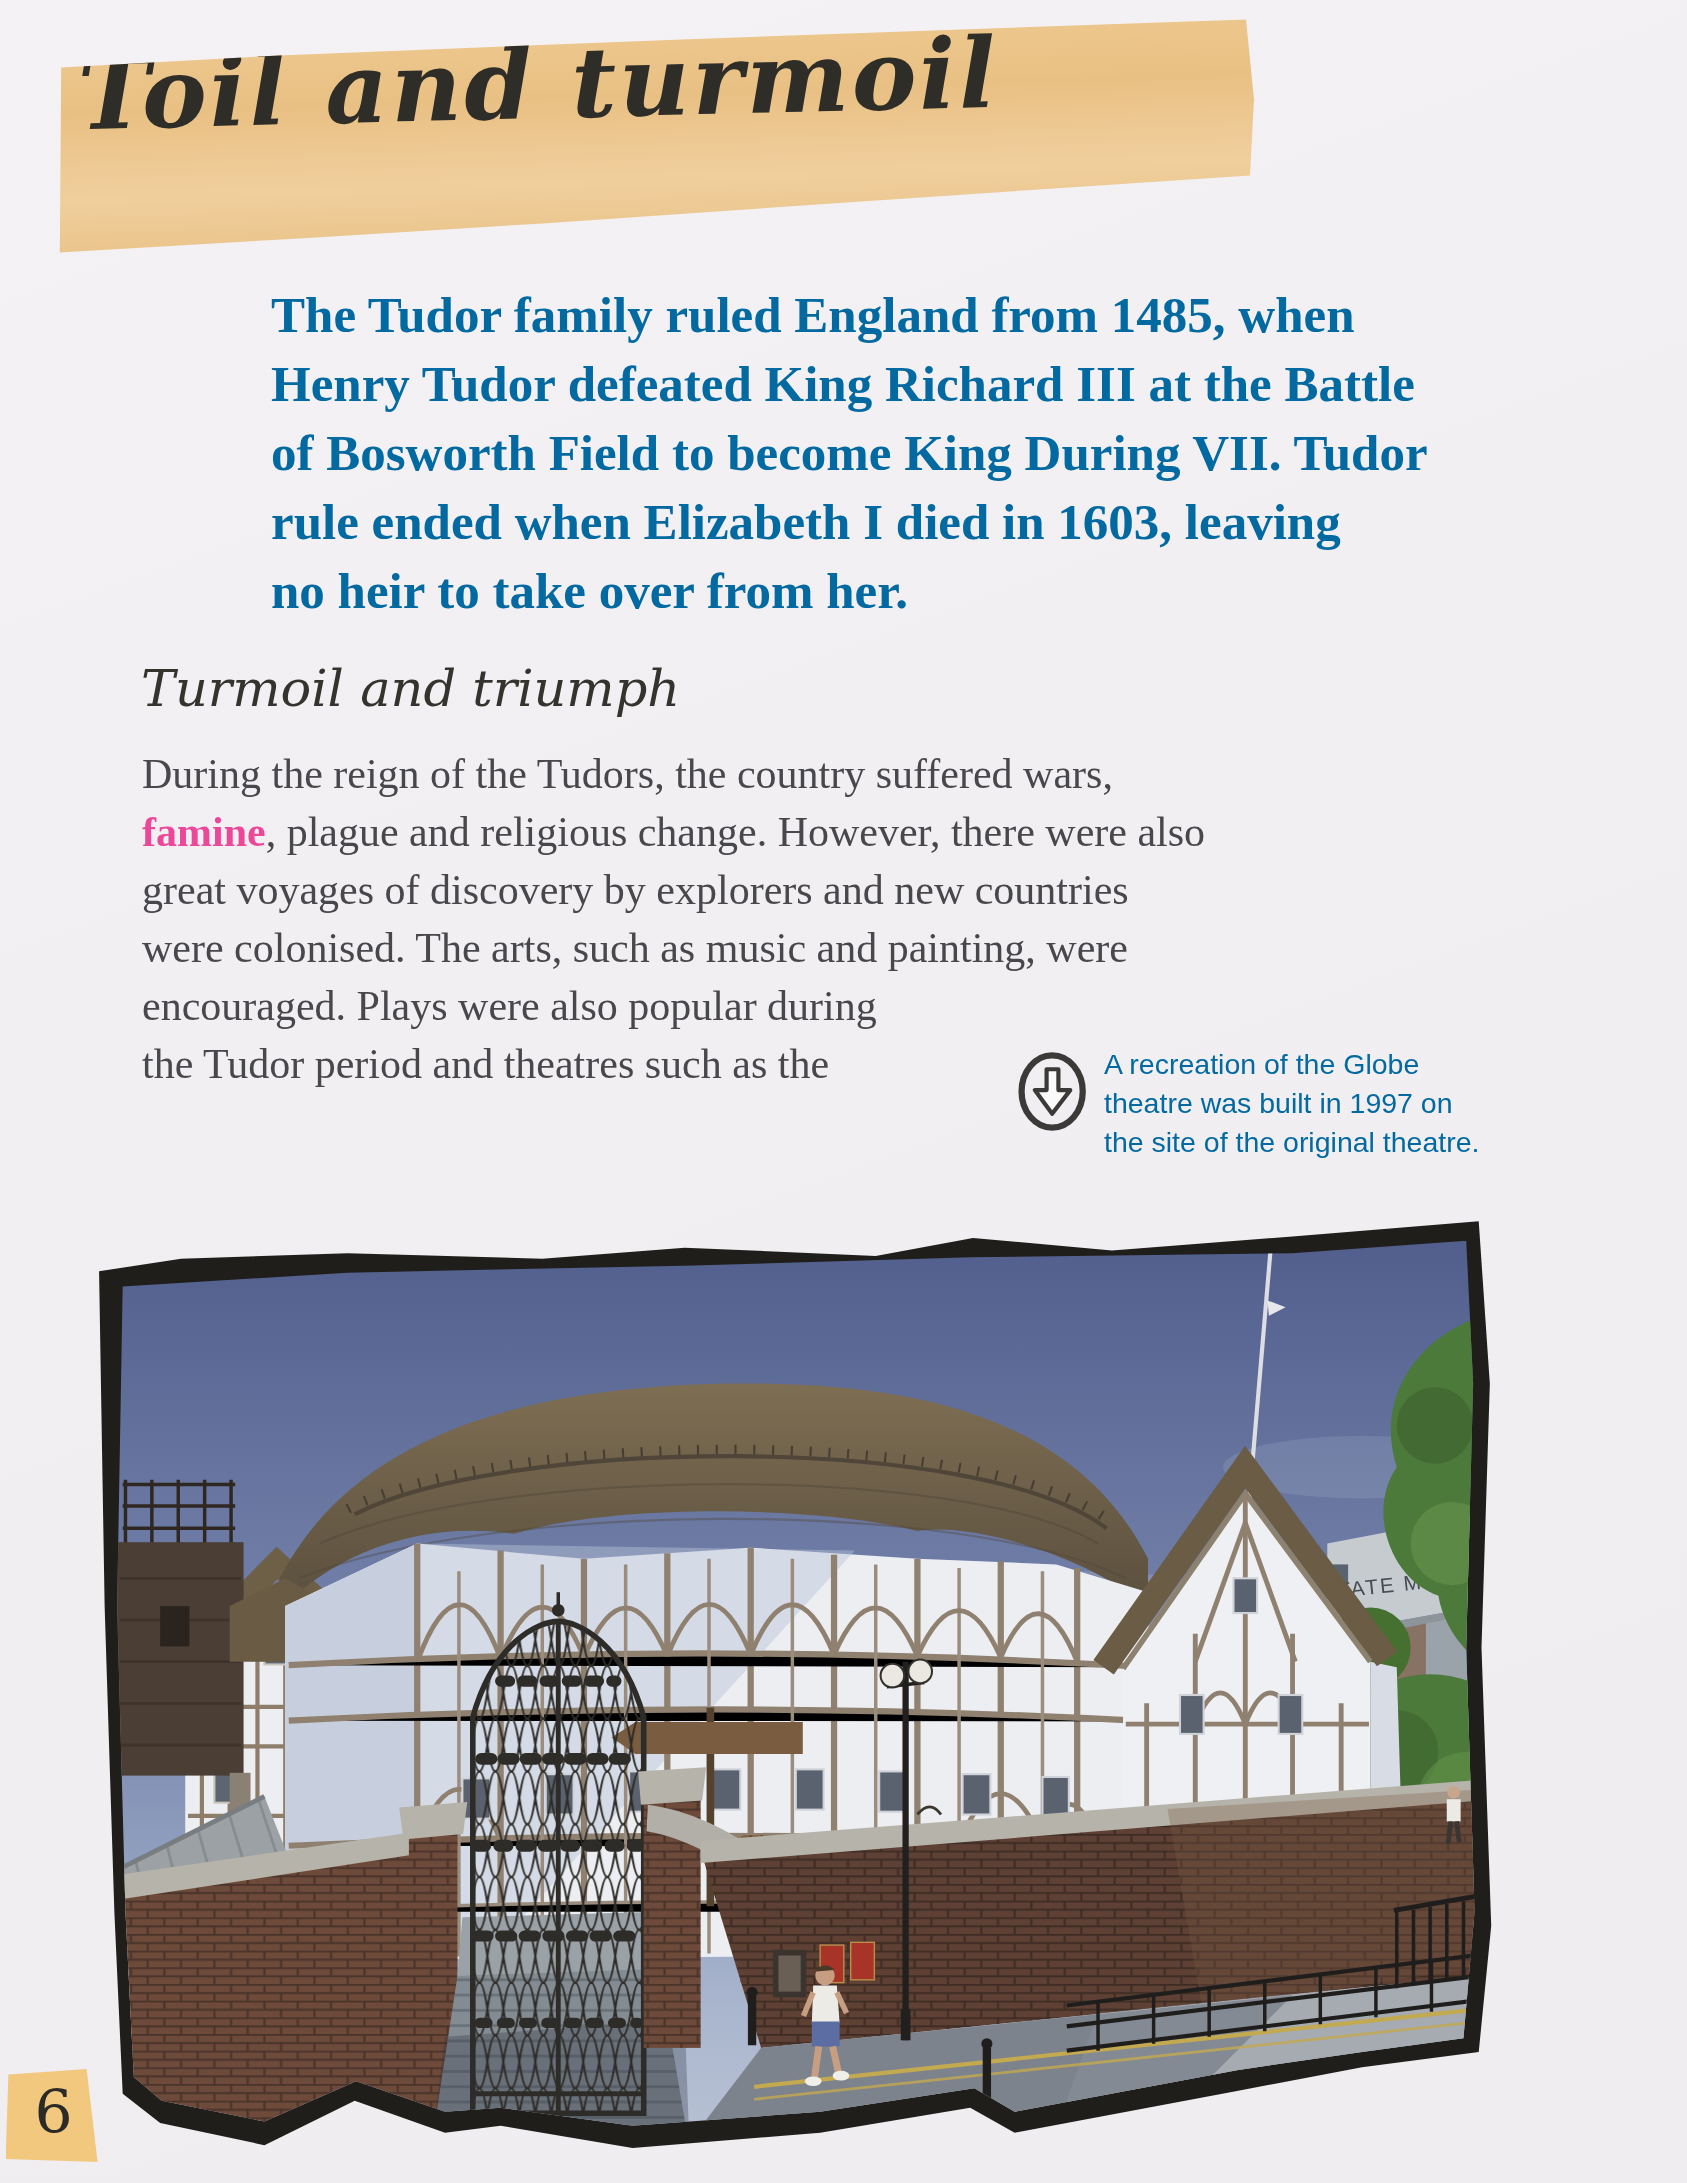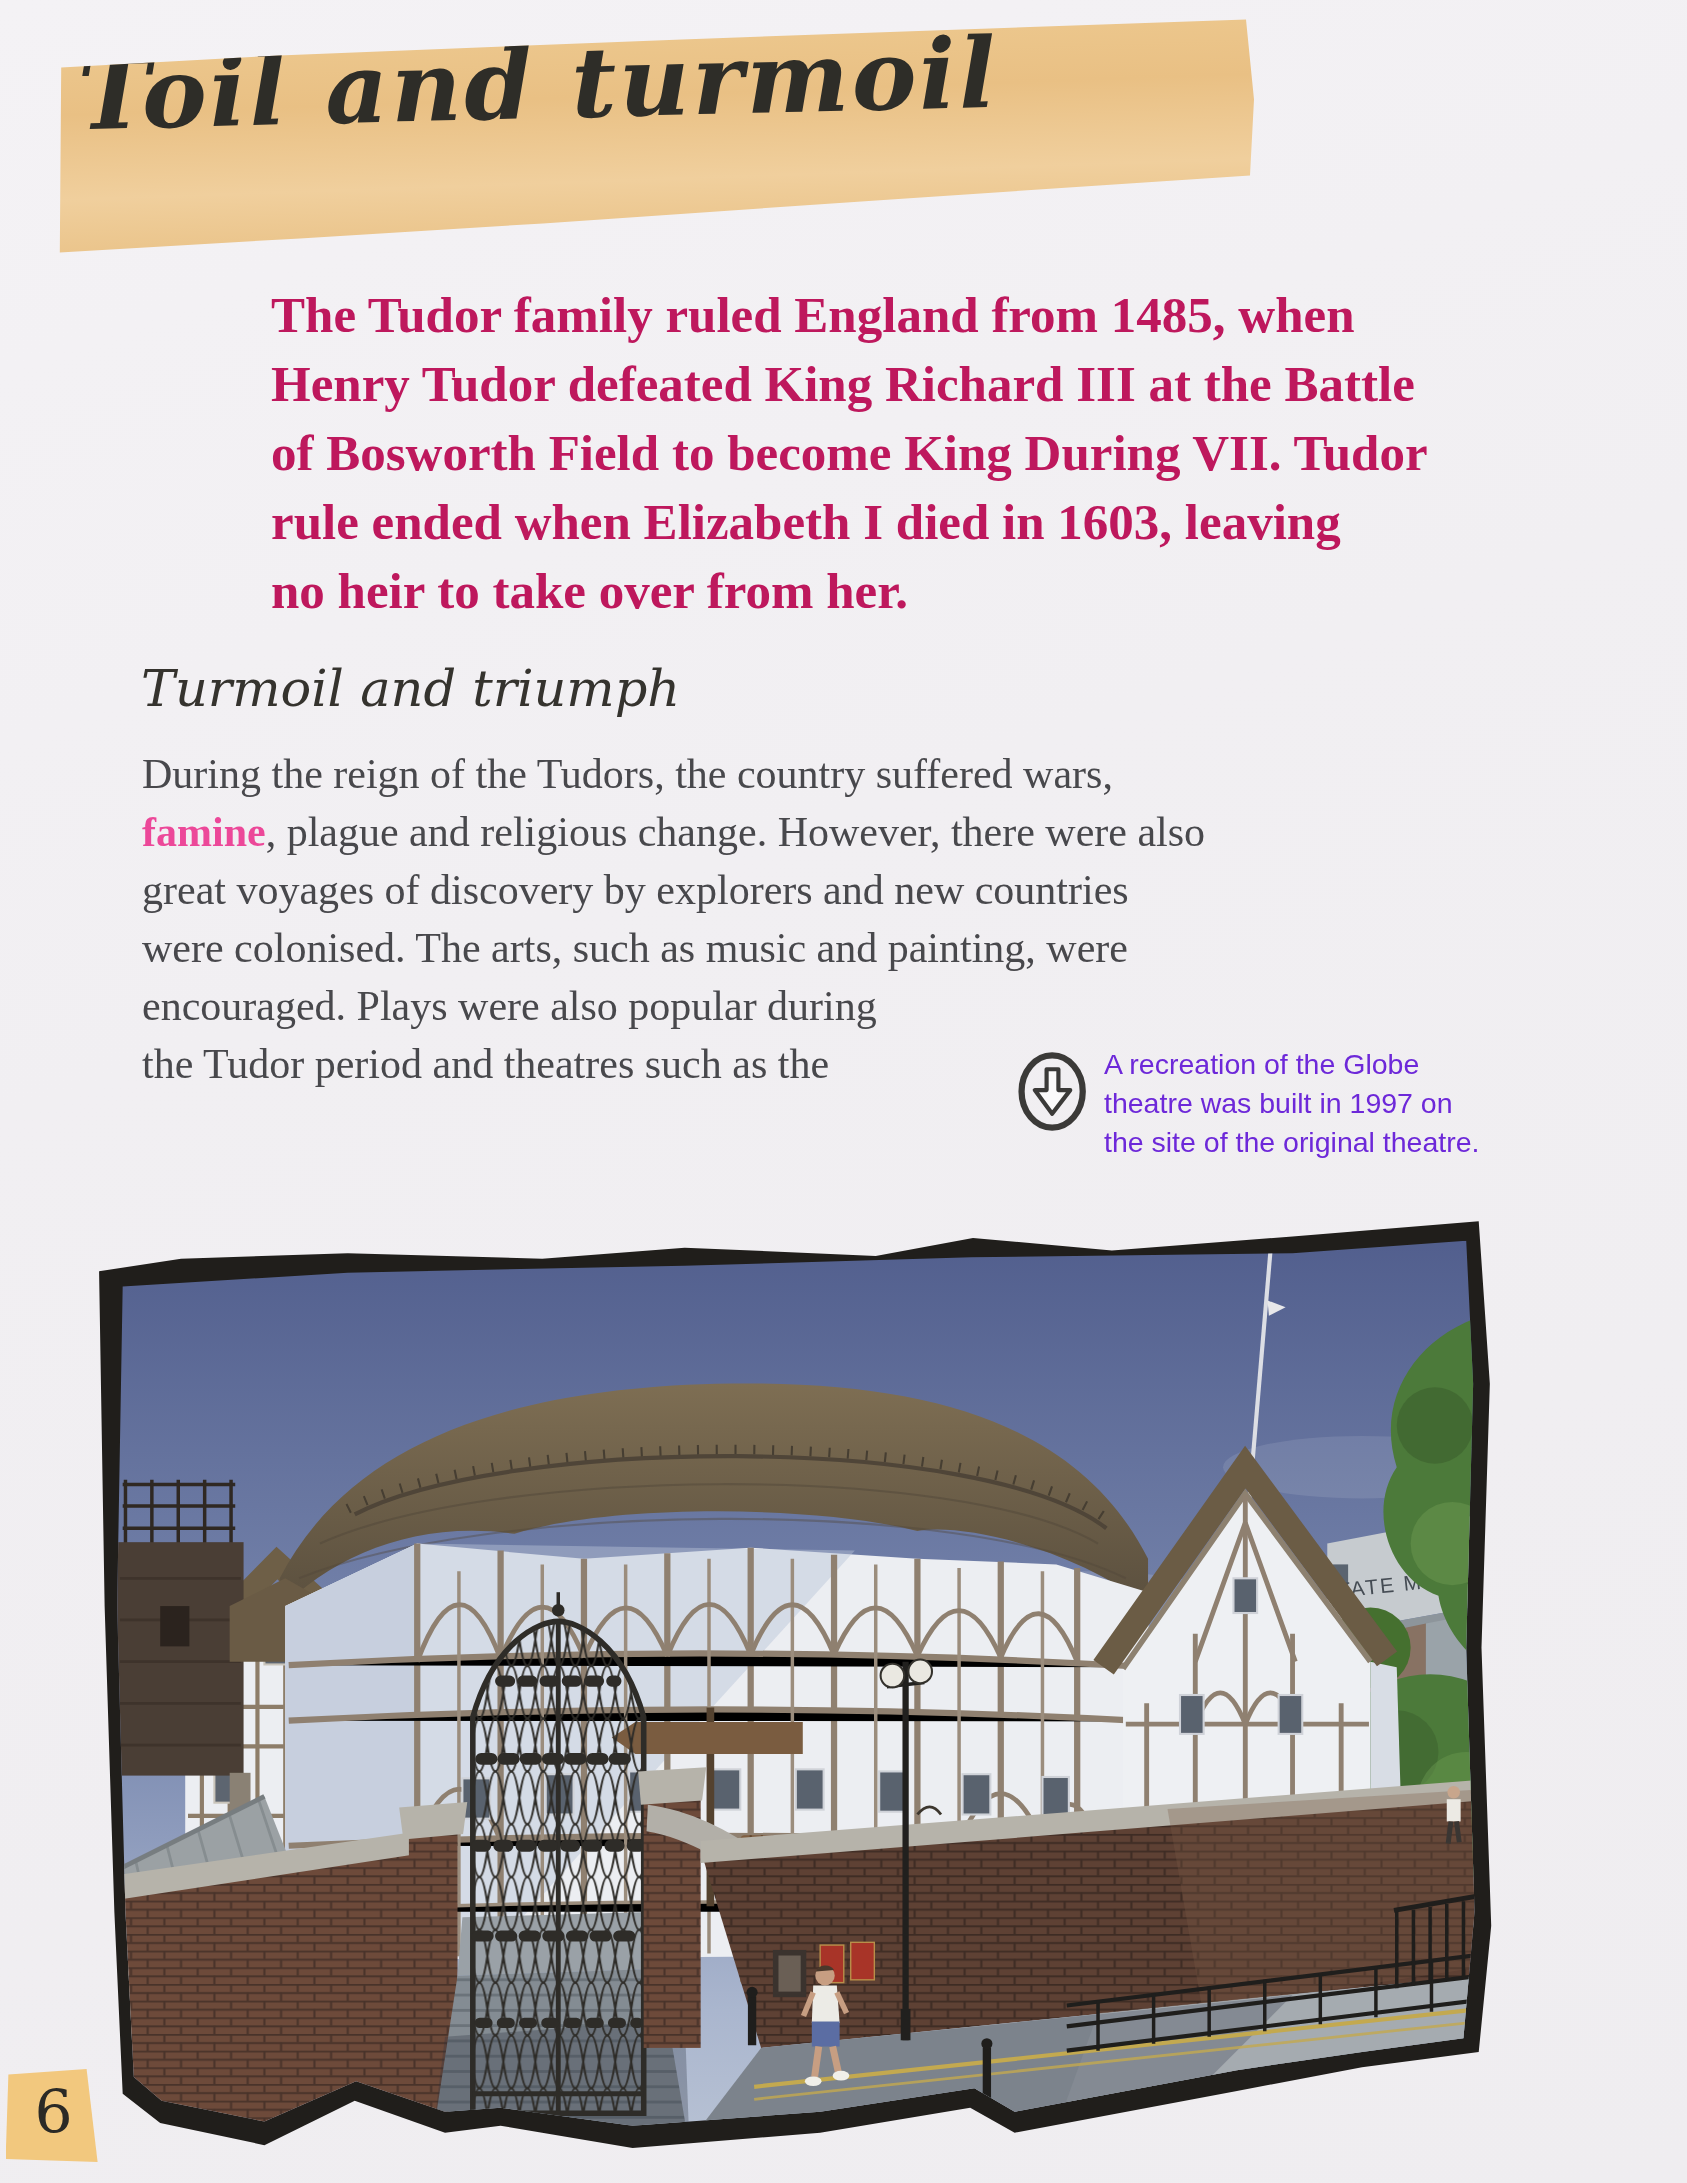--- a/index.html
+++ b/index.html
@@ -14,37 +14,37 @@
     background:linear-gradient(178deg,#eecb92 0%,#e9c084 35%,#f0cf9d 65%,#e6bc7d 100%);
     clip-path:polygon(4.2px 50px,222px 38px,625px 22px,973px 9.7px,1189px 2.1px,1197px 82px,1193px 158px,834px 182px,486px 206px,243px 221px,2.8px 235px);
   }
   .banner h1{
     margin:0;position:absolute;left:21px;top:9.7px;
     font-family:"DejaVu Serif", serif;font-style:italic;font-weight:bold;
     font-size:97px;letter-spacing:2.8px;color:#2e2d28;
     transform:rotate(-1.4deg);white-space:nowrap;
   }
   
-  .intro{position:absolute;left:271px;top:281px;color:#be185d;
+  .intro{position:absolute;left:271px;top:281px;color:#0369a1;
     font-size:51px;line-height:69px;font-weight:bold;}
   .intro div{white-space:nowrap;}
   
   .section-heading{
     position:absolute;left:141px;top:659px;margin:0;
     font-family:"DejaVu Serif", serif;font-style:italic;font-weight:normal;
     font-size:51px;color:#35332e;white-space:nowrap;
   }
   .body-par{position:absolute;left:142px;top:745px;color:#48484c;
     font-size:42px;line-height:58px;}
   .body-par div{white-space:nowrap;}
   .body-par .bold-term{font-weight:bold;color:#ec4899;}
   
   .caption{position:absolute;left:1016px;top:1045px;width:542px;}
   .caption .cap-icon{position:absolute;left:0;top:5.6px;}
-  .caption .cap-text{margin-left:88px;color:#6d28d9;
+  .caption .cap-text{margin-left:88px;color:#0369a1;
     font-family:"Liberation Sans", sans-serif;font-size:28.5px;line-height:39px;}
   .caption .cap-text div{white-space:nowrap;}
   
   .photo{position:absolute;left:56px;top:1217px;width:1438px;height:931px;}
   
   .pagenum{
     position:absolute;left:5.6px;top:2069px;width:92px;height:99px;
     background:#f2c87e;
     clip-path:polygon(2.8px 5.6px,81px 0px,92px 93px,0px 90px);
     color:#2b2a26;font-size:60px;font-family:"DejaVu Serif", serif;

